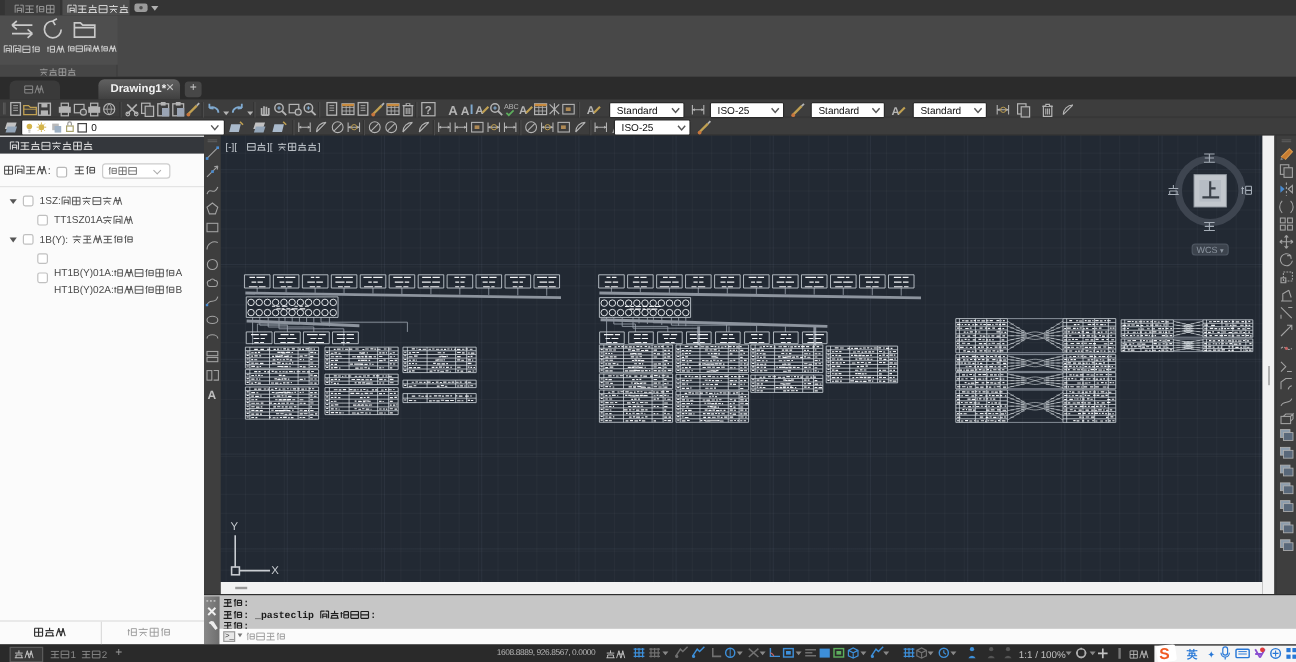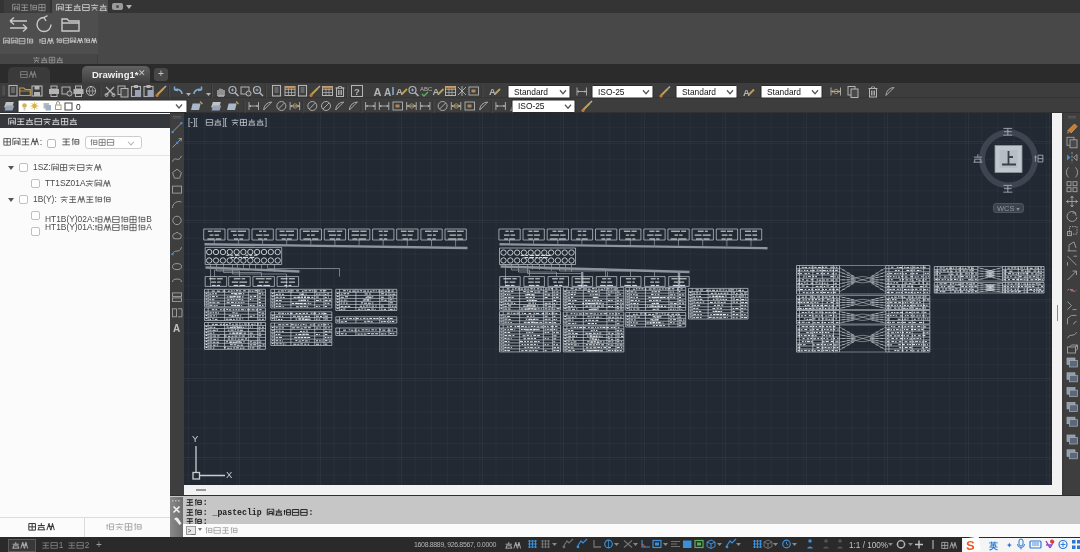--- a/index.html
+++ b/index.html
@@ -447,21 +447,21 @@
         <path d="M27.53 2.37L34.63 2.37 M31.08 1.14L31.08 2.37 M28.30 4.69L33.86 4.69 M31.08 4.69L28.61 7.63 M31.08 4.69L33.55 7.63 M36.56 1.75L42.74 1.75 M36.56 4.54L42.74 4.54 M36.09 7.47L43.20 7.47 M39.65 1.75L39.65 7.47 M41.35 2.84L42.28 3.61 M46.82 1.29L44.82 7.63 M46.82 1.29L48.37 7.63 M50.07 1.29L48.68 7.63 M50.07 1.29L51.77 7.63 M45.90 4.15L50.92 4.15 M53.31 1.91L60.26 1.91 M53.69 4.54L59.88 4.54 M53.15 7.32L60.42 7.32 M56.78 1.91L56.78 7.32 M63.03 1.29L63.03 7.63 M62.11 3.14L63.96 1.60 M64.97 2.37L68.60 2.37 M64.97 2.37L64.97 6.70 M68.60 2.37L68.60 6.70 M64.97 6.70L68.60 6.70 M64.97 4.54L68.60 4.54 M71.60 1.29L71.60 7.63 M70.67 3.14L72.53 1.60 M73.53 2.37L77.17 2.37 M73.53 2.37L73.53 6.70 M77.17 2.37L77.17 6.70 M73.53 6.70L77.17 6.70 M73.53 4.54L77.17 4.54" stroke="#4a4a4a" stroke-width="0.75" fill="none"></path>
         <text x="0.00" y="7.22" font-family="Liberation Sans" font-size="8.4" fill="#4a4a4a">1B(Y):</text>
       </svg></div>
 <div class="abs" style="left:31px;top:211px;width:9px;height:9px;border:1px solid #c0c0c0;background:#fff;border-radius:2px"></div>
 <div style="position:absolute;left:45.0px;top:223px;line-height:0"><svg width="108" height="11" style="overflow:visible">
         <path d="M50.98 2.06L50.98 7.01 M50.28 3.30L52.06 3.30 M53.14 1.75L57.01 1.75 M53.14 1.75L53.14 7.16 M57.01 1.75L57.01 7.16 M53.14 4.54L57.01 4.54 M53.14 7.16L57.01 7.16 M60.94 1.29L58.93 7.63 M60.94 1.29L62.48 7.63 M64.18 1.29L62.79 7.63 M64.18 1.29L65.88 7.63 M60.01 4.15L65.03 4.15 M67.65 1.60L74.14 1.60 M67.65 1.60L67.65 7.47 M74.14 1.60L74.14 7.47 M67.65 7.47L74.14 7.47 M67.65 4.54L74.14 4.54 M77.15 1.29L77.15 7.63 M76.22 3.14L78.07 1.60 M79.08 2.37L82.71 2.37 M79.08 2.37L79.08 6.70 M82.71 2.37L82.71 6.70 M79.08 6.70L82.71 6.70 M79.08 4.54L82.71 4.54 M84.94 1.44L91.12 1.44 M84.94 1.44L84.94 7.63 M91.12 1.44L91.12 7.63 M84.94 7.63L91.12 7.63 M84.94 4.54L91.12 4.54 M88.03 1.44L88.03 7.63 M94.28 1.29L94.28 7.63 M93.35 3.14L95.21 1.60 M96.21 2.37L99.85 2.37 M96.21 2.37L96.21 6.70 M99.85 2.37L99.85 6.70 M96.21 6.70L99.85 6.70 M96.21 4.54L99.85 4.54" stroke="#4a4a4a" stroke-width="0.75" fill="none"></path>
         <text x="0.00" y="7.22" font-family="Liberation Sans" font-size="8.4" fill="#4a4a4a">HT1B(Y)01A:</text>
         <text x="101.30" y="7.22" font-family="Liberation Sans" font-size="8.4" fill="#4a4a4a">A</text>
       </svg></div>
 <div class="abs" style="left:31px;top:227px;width:9px;height:9px;border:1px solid #c0c0c0;background:#fff;border-radius:2px"></div>
-<div style="position:absolute;left:45.0px;top:215px;line-height:0"><svg width="108" height="11" style="overflow:visible">
+<div style="position:absolute;left:45.0px;top:237px;line-height:0"><svg width="108" height="11" style="overflow:visible">
         <path d="M50.98 2.06L50.98 7.01 M50.28 3.30L52.06 3.30 M53.14 1.75L57.01 1.75 M53.14 1.75L53.14 7.16 M57.01 1.75L57.01 7.16 M53.14 4.54L57.01 4.54 M53.14 7.16L57.01 7.16 M60.94 1.29L58.93 7.63 M60.94 1.29L62.48 7.63 M64.18 1.29L62.79 7.63 M64.18 1.29L65.88 7.63 M60.01 4.15L65.03 4.15 M67.65 1.60L74.14 1.60 M67.65 1.60L67.65 7.47 M74.14 1.60L74.14 7.47 M67.65 7.47L74.14 7.47 M67.65 4.54L74.14 4.54 M77.15 1.29L77.15 7.63 M76.22 3.14L78.07 1.60 M79.08 2.37L82.71 2.37 M79.08 2.37L79.08 6.70 M82.71 2.37L82.71 6.70 M79.08 6.70L82.71 6.70 M79.08 4.54L82.71 4.54 M84.94 1.44L91.12 1.44 M84.94 1.44L84.94 7.63 M91.12 1.44L91.12 7.63 M84.94 7.63L91.12 7.63 M84.94 4.54L91.12 4.54 M88.03 1.44L88.03 7.63 M94.28 1.29L94.28 7.63 M93.35 3.14L95.21 1.60 M96.21 2.37L99.85 2.37 M96.21 2.37L96.21 6.70 M99.85 2.37L99.85 6.70 M96.21 6.70L99.85 6.70 M96.21 4.54L99.85 4.54" stroke="#4a4a4a" stroke-width="0.75" fill="none"></path>
         <text x="0.00" y="7.22" font-family="Liberation Sans" font-size="8.4" fill="#4a4a4a">HT1B(Y)02A:</text>
         <text x="101.30" y="7.22" font-family="Liberation Sans" font-size="8.4" fill="#4a4a4a">B</text>
       </svg></div>
 <div class="abs" style="left:0;top:517px;width:170px;height:1px;background:#dcdcdc"></div>
 <div class="abs" style="left:84px;top:518px;width:1px;height:19px;background:#dcdcdc"></div>
 <div style="position:absolute;left:28.0px;top:522.0px;line-height:0"><svg width="30" height="12" style="overflow:visible">
         <path d="M0.83 1.55L7.45 1.55 M0.83 1.55L0.83 8.17 M7.45 1.55L7.45 8.17 M0.83 8.17L7.45 8.17 M0.83 4.86L7.45 4.86 M4.14 1.55L4.14 8.17 M13.32 1.05L13.32 3.54 M9.84 3.54L16.80 3.54 M10.67 5.27L15.97 5.27 M10.67 5.27L10.67 7.84 M15.97 5.27L15.97 7.84 M9.51 7.84L17.13 7.84 M21.01 1.38L18.86 8.17 M21.01 1.38L22.67 8.17 M24.49 1.38L23.00 8.17 M24.49 1.38L26.31 8.17 M20.02 4.45L25.40 4.45" stroke="#2f2f2f" stroke-width="0.96" fill="none"></path>
       </svg></div>
 <div style="position:absolute;left:106.0px;top:522.0px;line-height:0"><svg width="39" height="12" style="overflow:visible">

